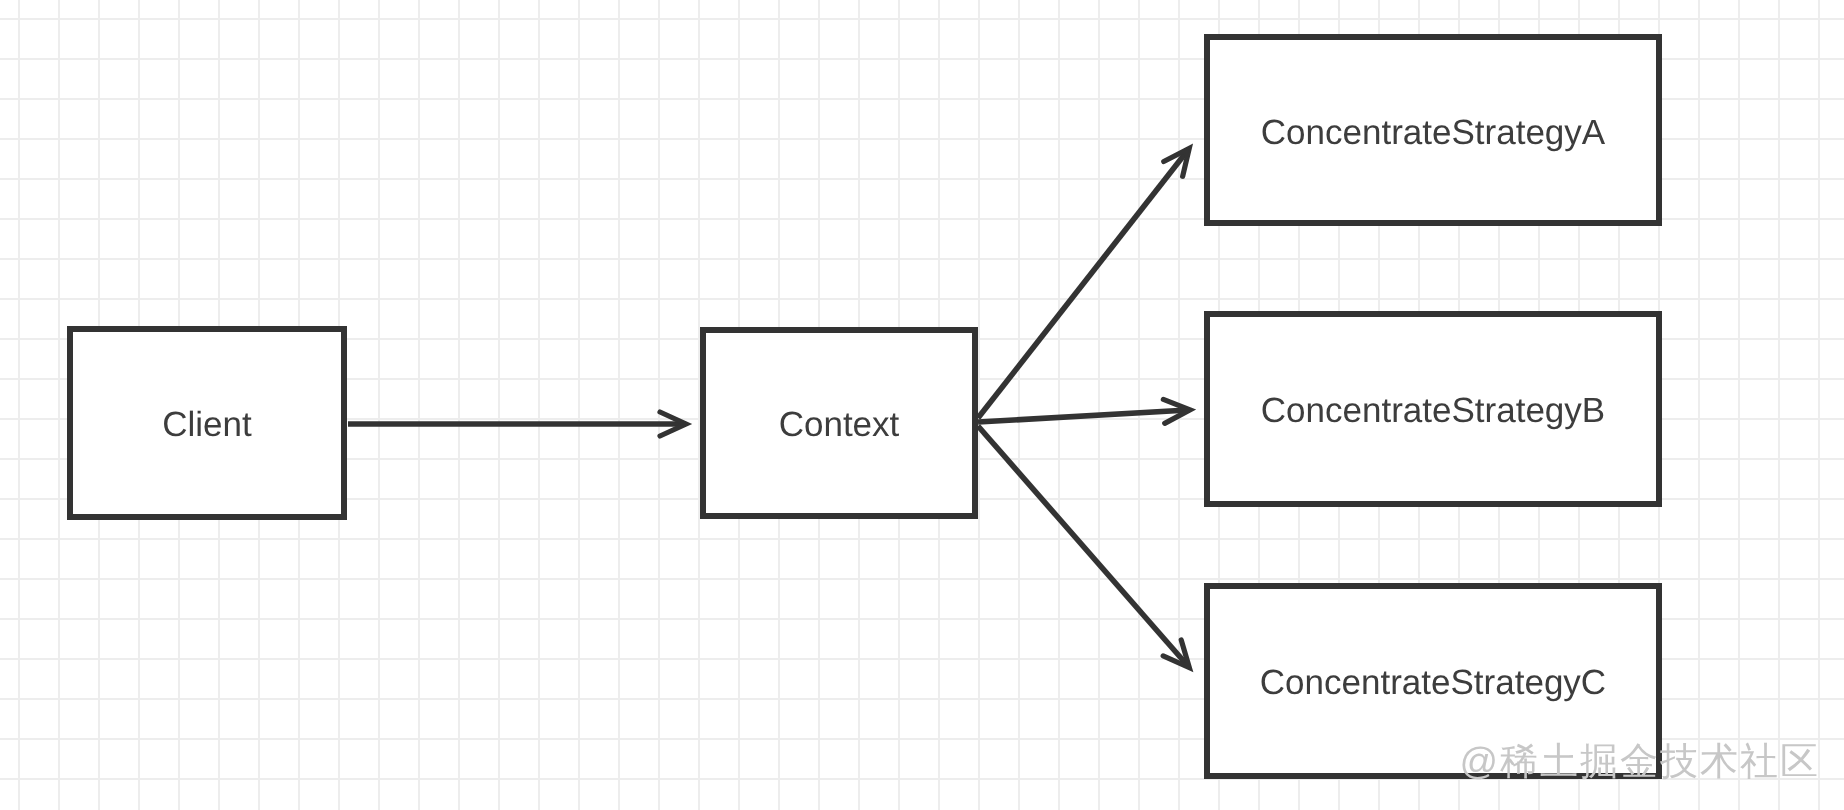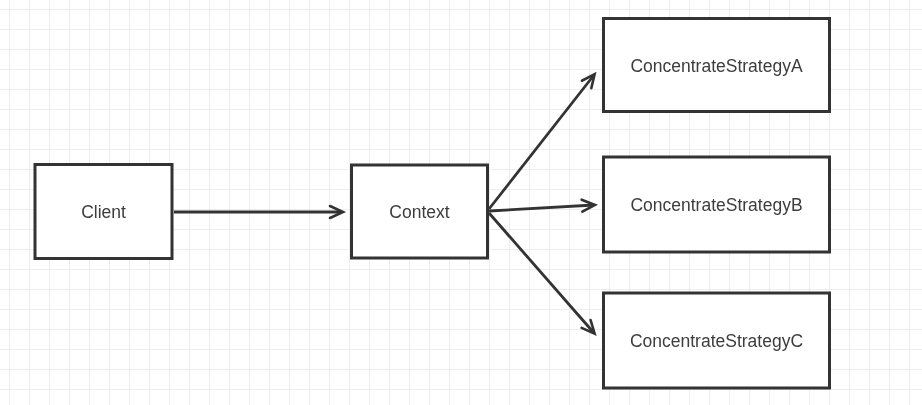--- a/index.html
+++ b/index.html
@@ -87,13 +87,14 @@
       <rect class="node-rect" x="603.5" y="157" width="226" height="95" stroke-width="3" stroke="#333333"></rect>
       <text class="node-label" x="716.5" y="205">ConcentrateStrategyB</text>
     </g>
 
     <g>
       <rect class="node-rect" x="603.5" y="293" width="226" height="95" stroke-width="3" stroke="#333333"></rect>
       <text class="node-label" x="716.5" y="341">ConcentrateStrategyC</text>
     </g>
   </svg>
 
+  <div class="watermark">@稀土掘金技术社区</div>
 </div>
 
 </body></html>

